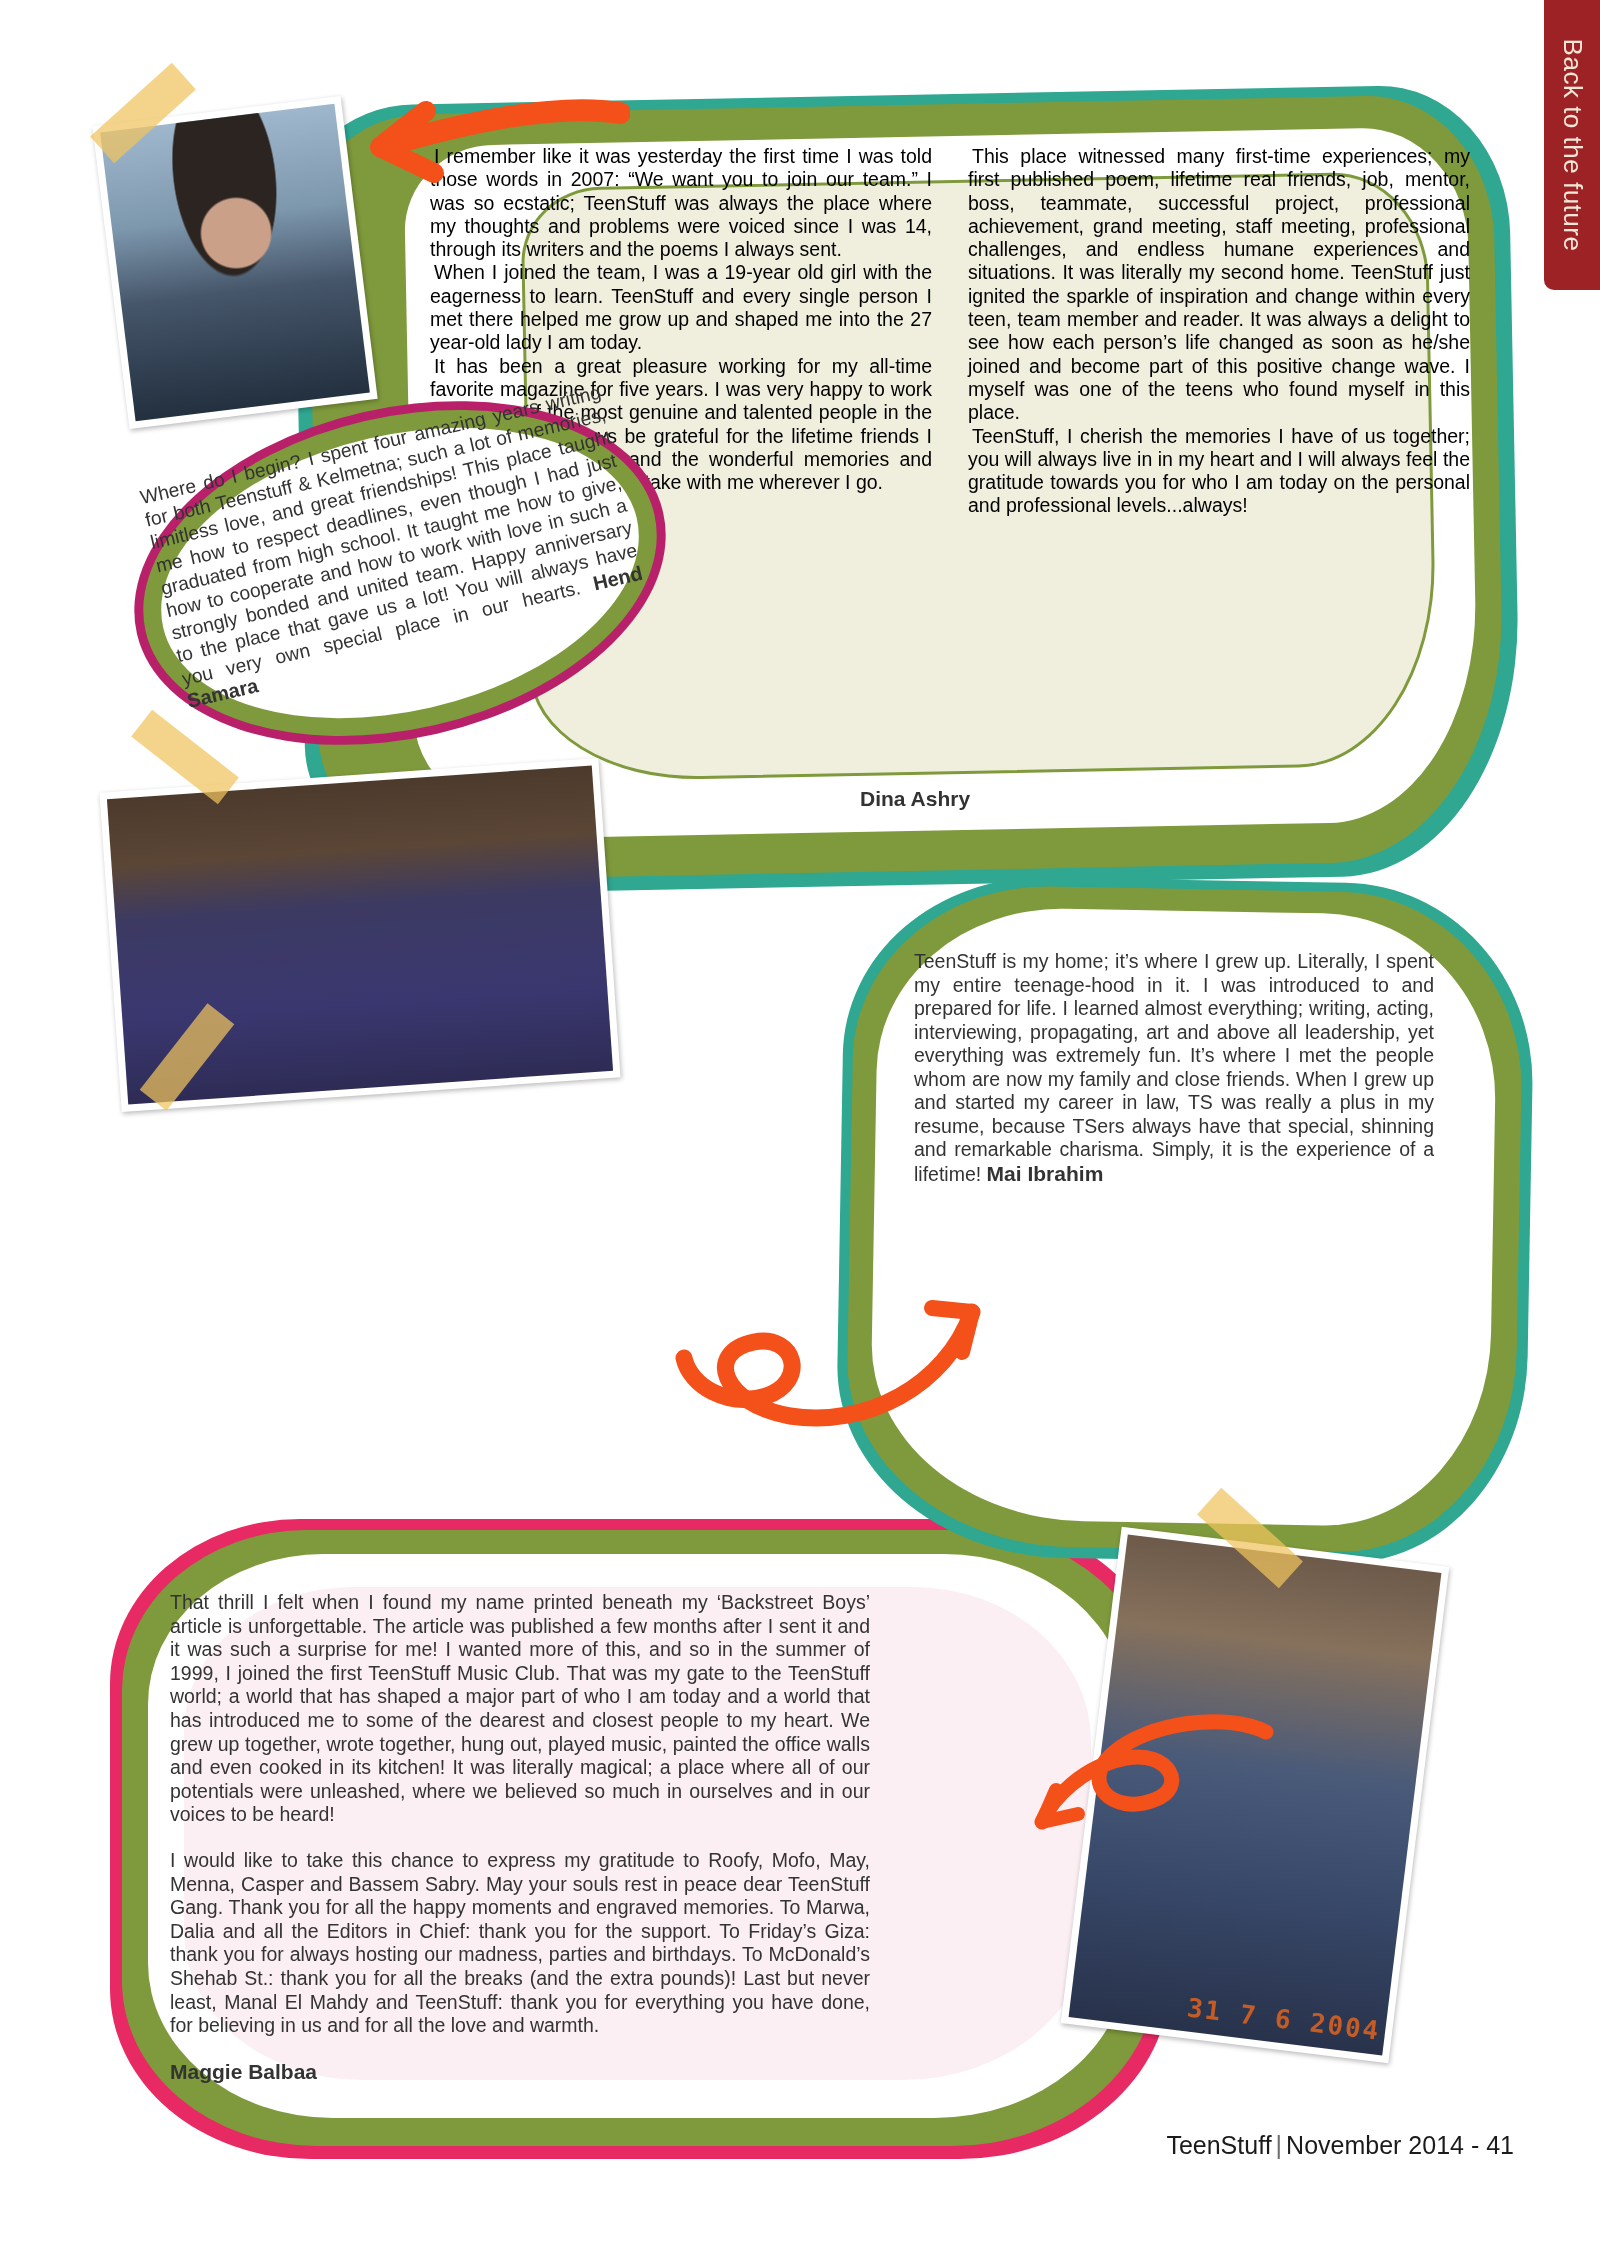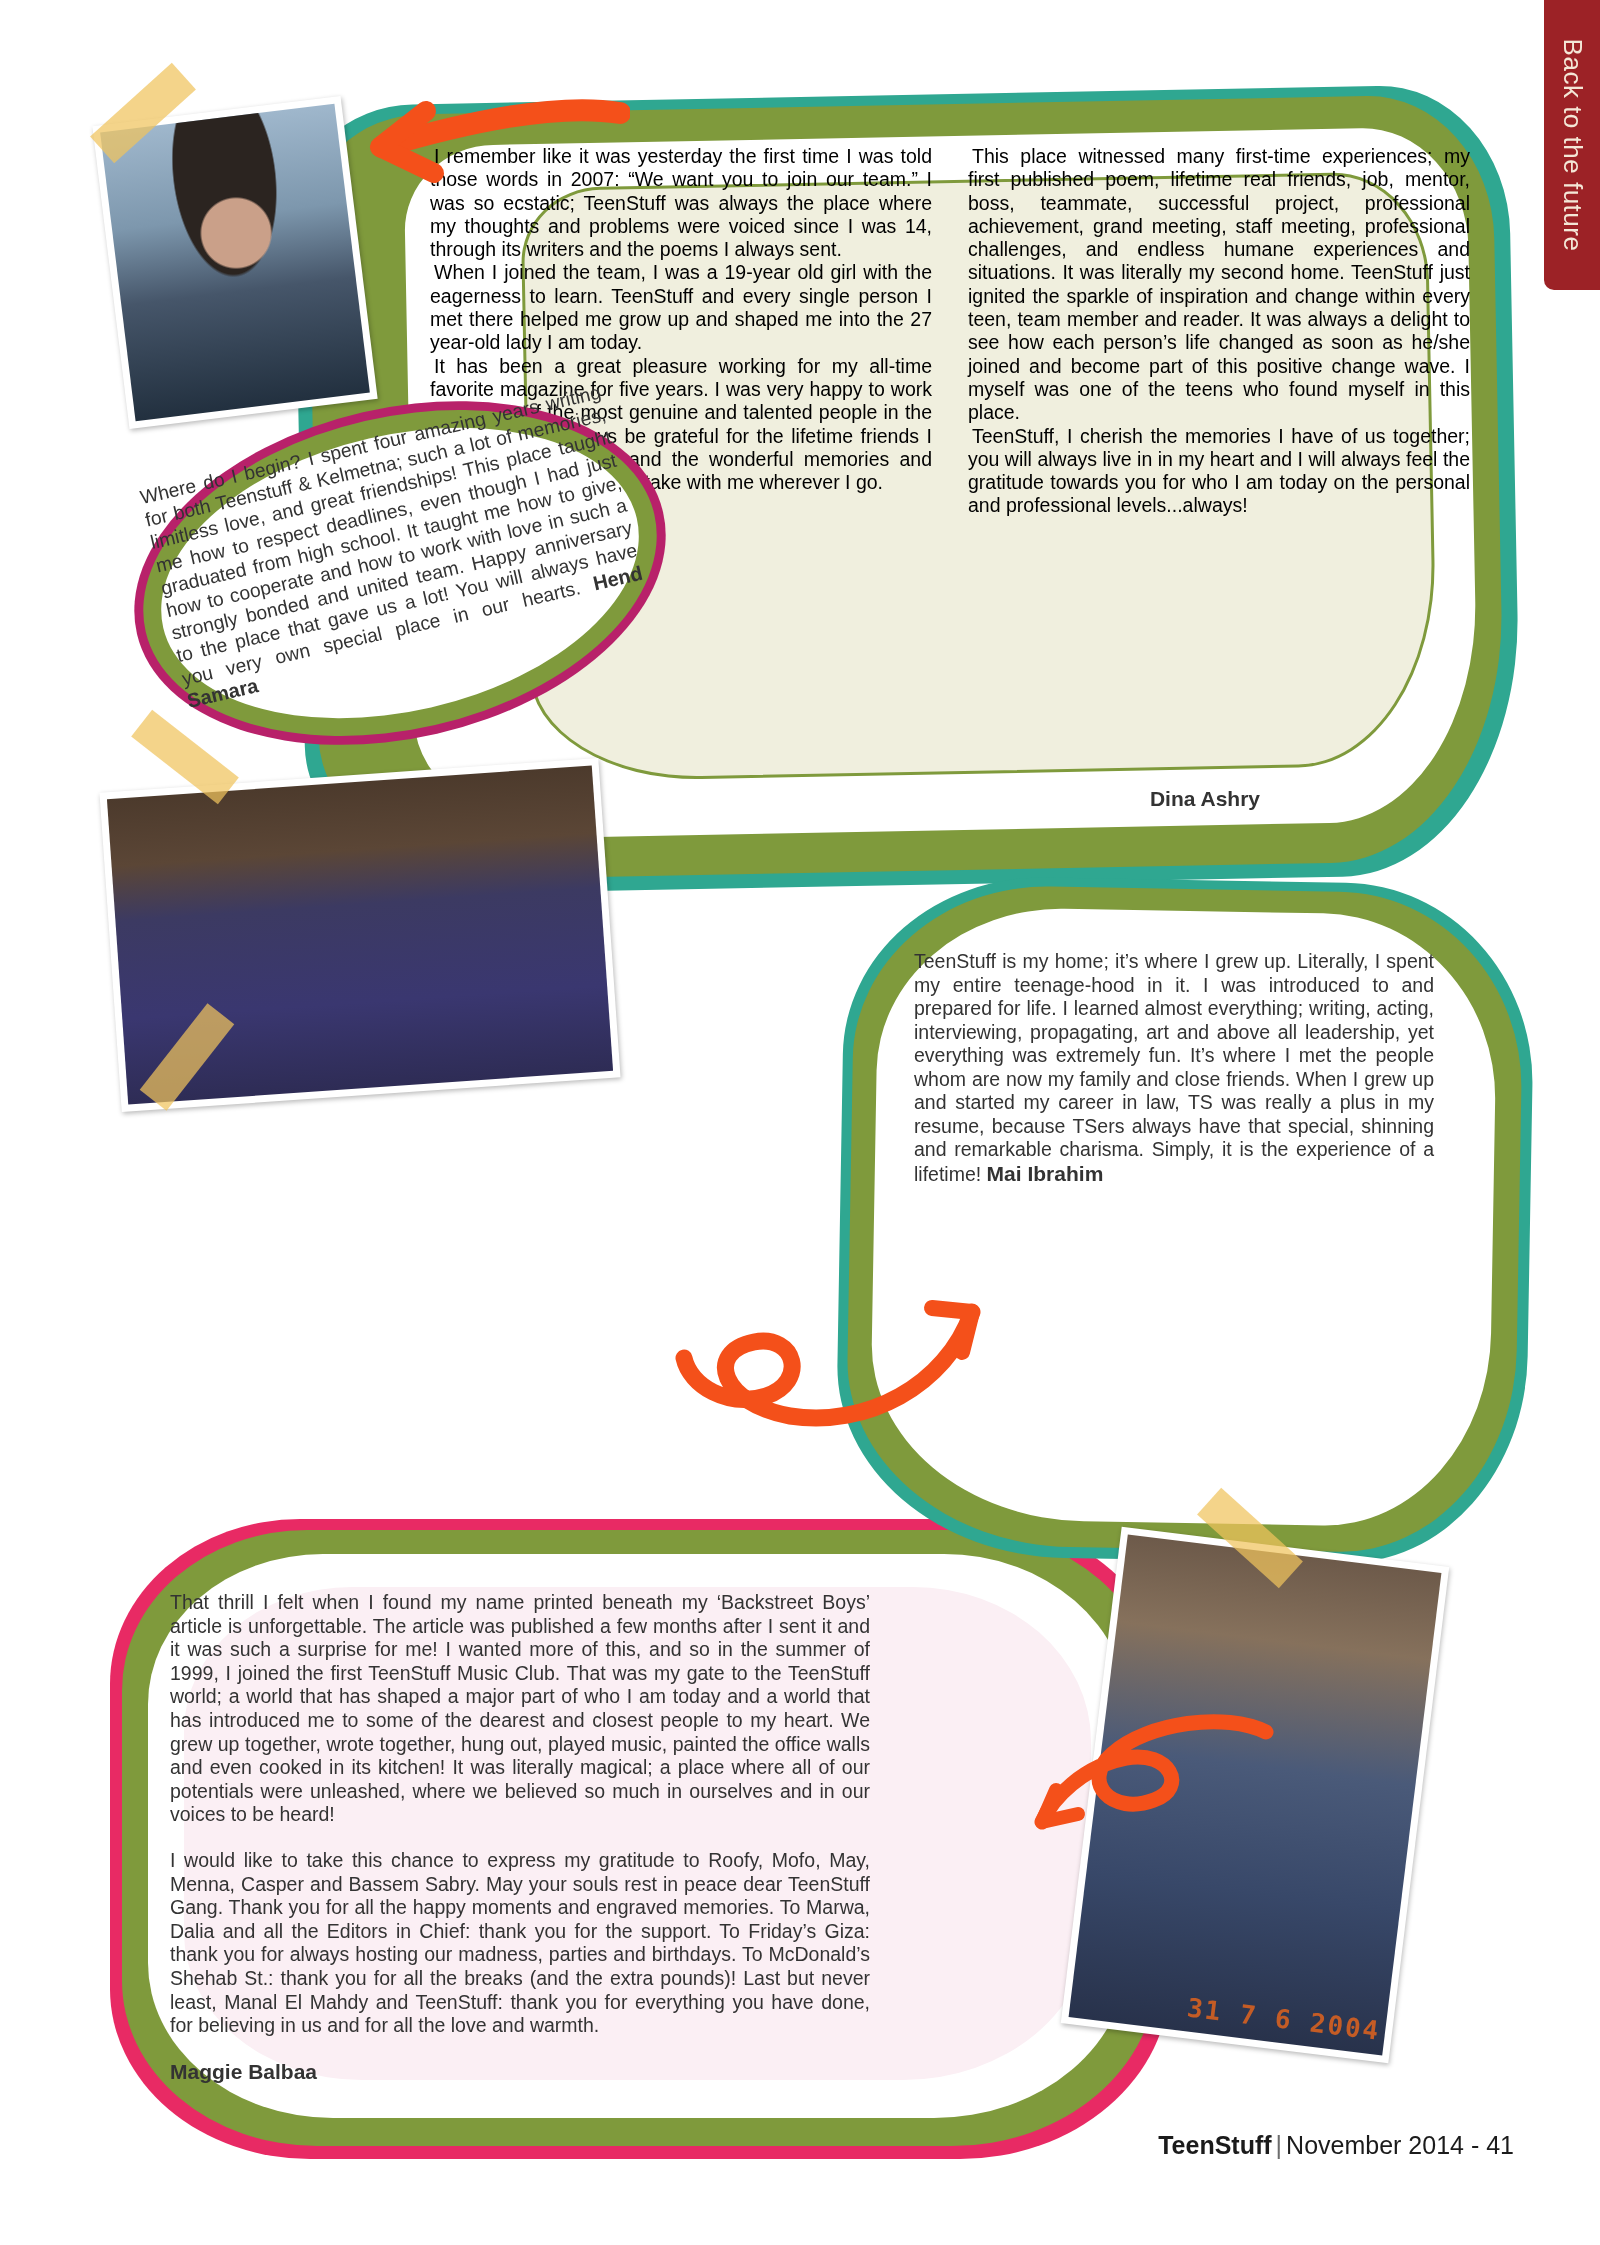--- a/index.html
+++ b/index.html
@@ -55,21 +55,21 @@
     overflow:hidden;
   }
   #dina-cols{
     position:absolute;left:130px;top:50px;width:1040px;
     column-count:2;column-gap:36px;
     font-size:19.5px;line-height:23.3px;
   }
   #dina-cols p{margin:0;text-align:justify;text-indent:4px;}
   #dina-sig{
     position:absolute;left:560px;top:692px;width:400px;
-    font-size:21px;font-weight:bold;color:#333;text-align:right;
+    font-size:21px;font-weight:bold;color:#333;text-align:left;
   }
 
   
   #hend-wrap{left:130px;top:408px;width:540px;height:330px;z-index:30;
              transform:rotate(-13deg);}
   #hend-o1{position:absolute;inset:0;background:#b8216a;border-radius:50%;}
   #hend-o2{position:absolute;inset:9px;background:#7f9a3c;border-radius:50%;}
   #hend-o3{position:absolute;inset:18px;background:#ffffff;border-radius:50%;}
   #hend-text{
     position:absolute;left:34px;top:22px;width:472px;
@@ -150,21 +150,21 @@
   .arrow{position:absolute;z-index:50;pointer-events:none;}
   #arrow1{left:330px;top:95px;}
   #arrow2{left:670px;top:1290px;}
   #arrow3{left:1030px;top:1710px;}
 
   
   #footer{
     position:absolute;right:86px;bottom:85px;
     font-size:25px;color:#1b1b1b;white-space:nowrap;
   }
-  #footer .brand{font-weight:bold;}
+  #footer .brand{font-weight:normal;}
   #footer .sep{color:#6d6d6d;margin:0 4px;}
 </style>
 </head>
 <body>
 
 <div class="page">
 
   <div class="bubble" id="dina-wrap">
     <div id="dina-outer">
       <div id="dina-mid">

